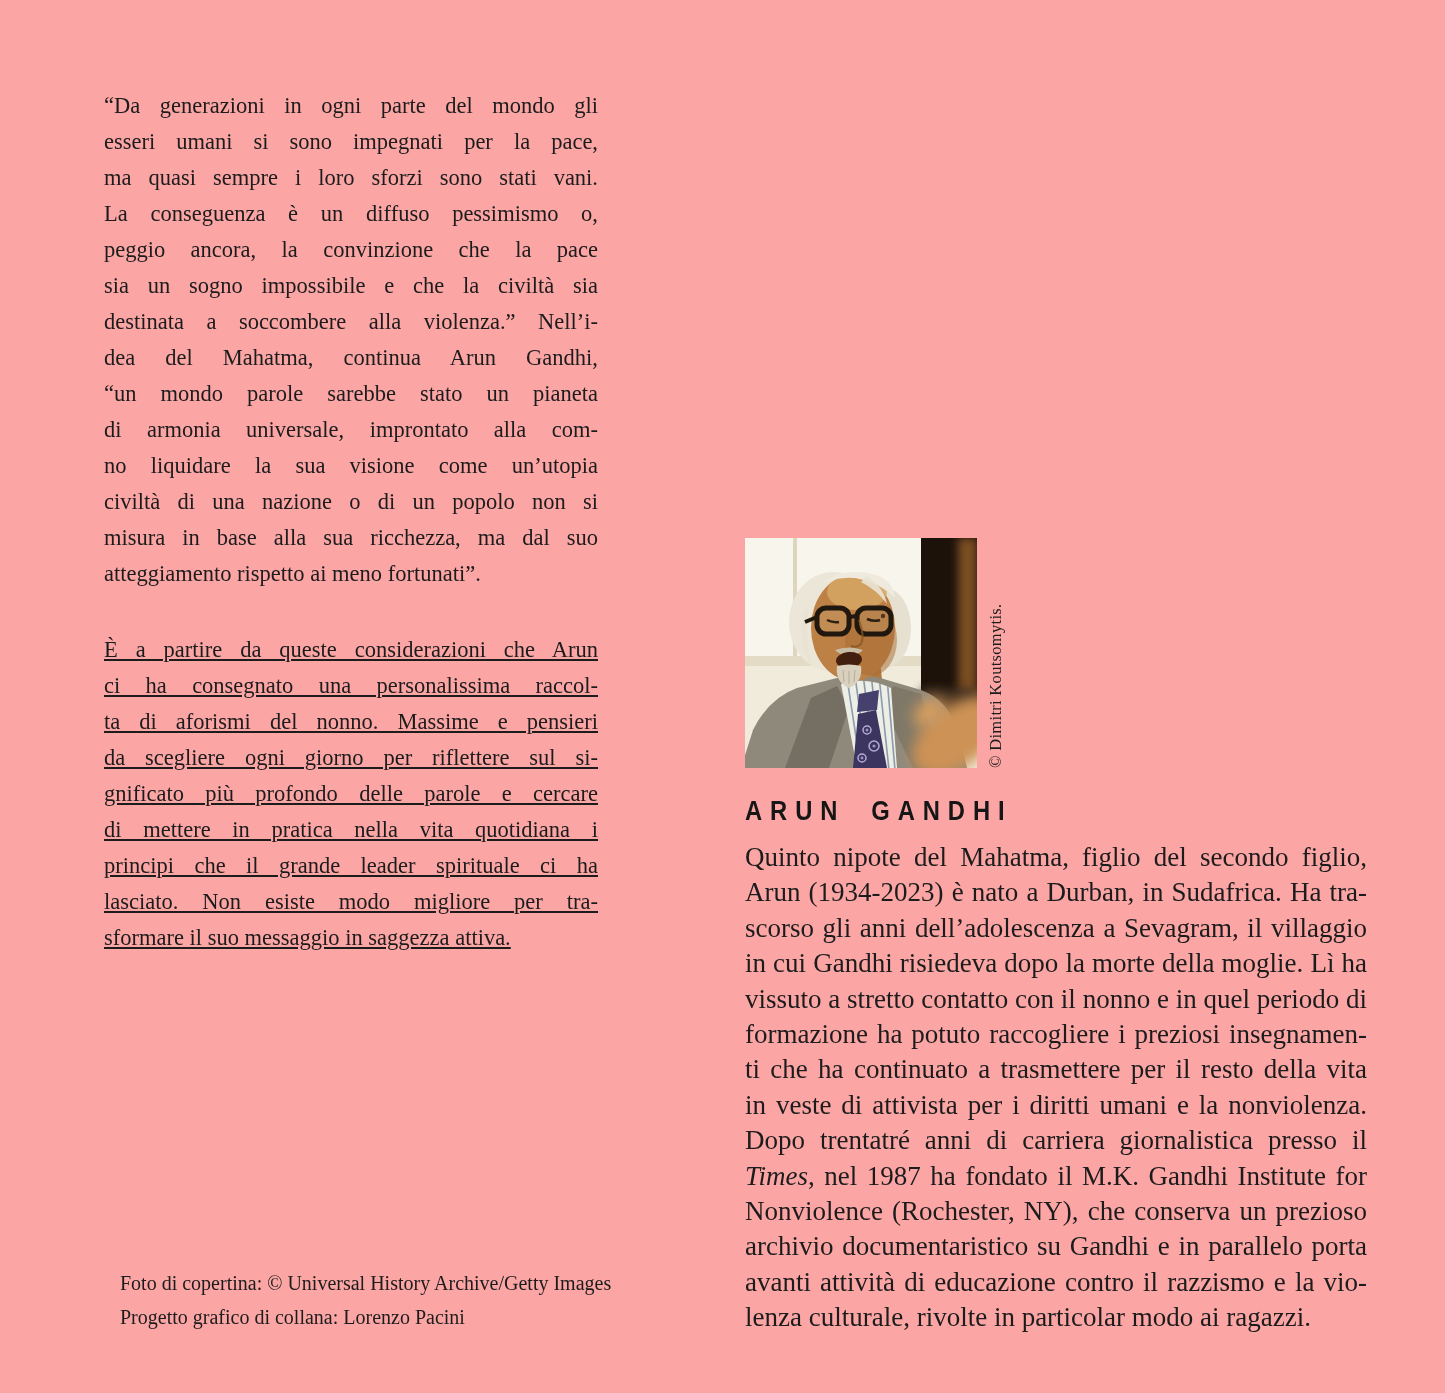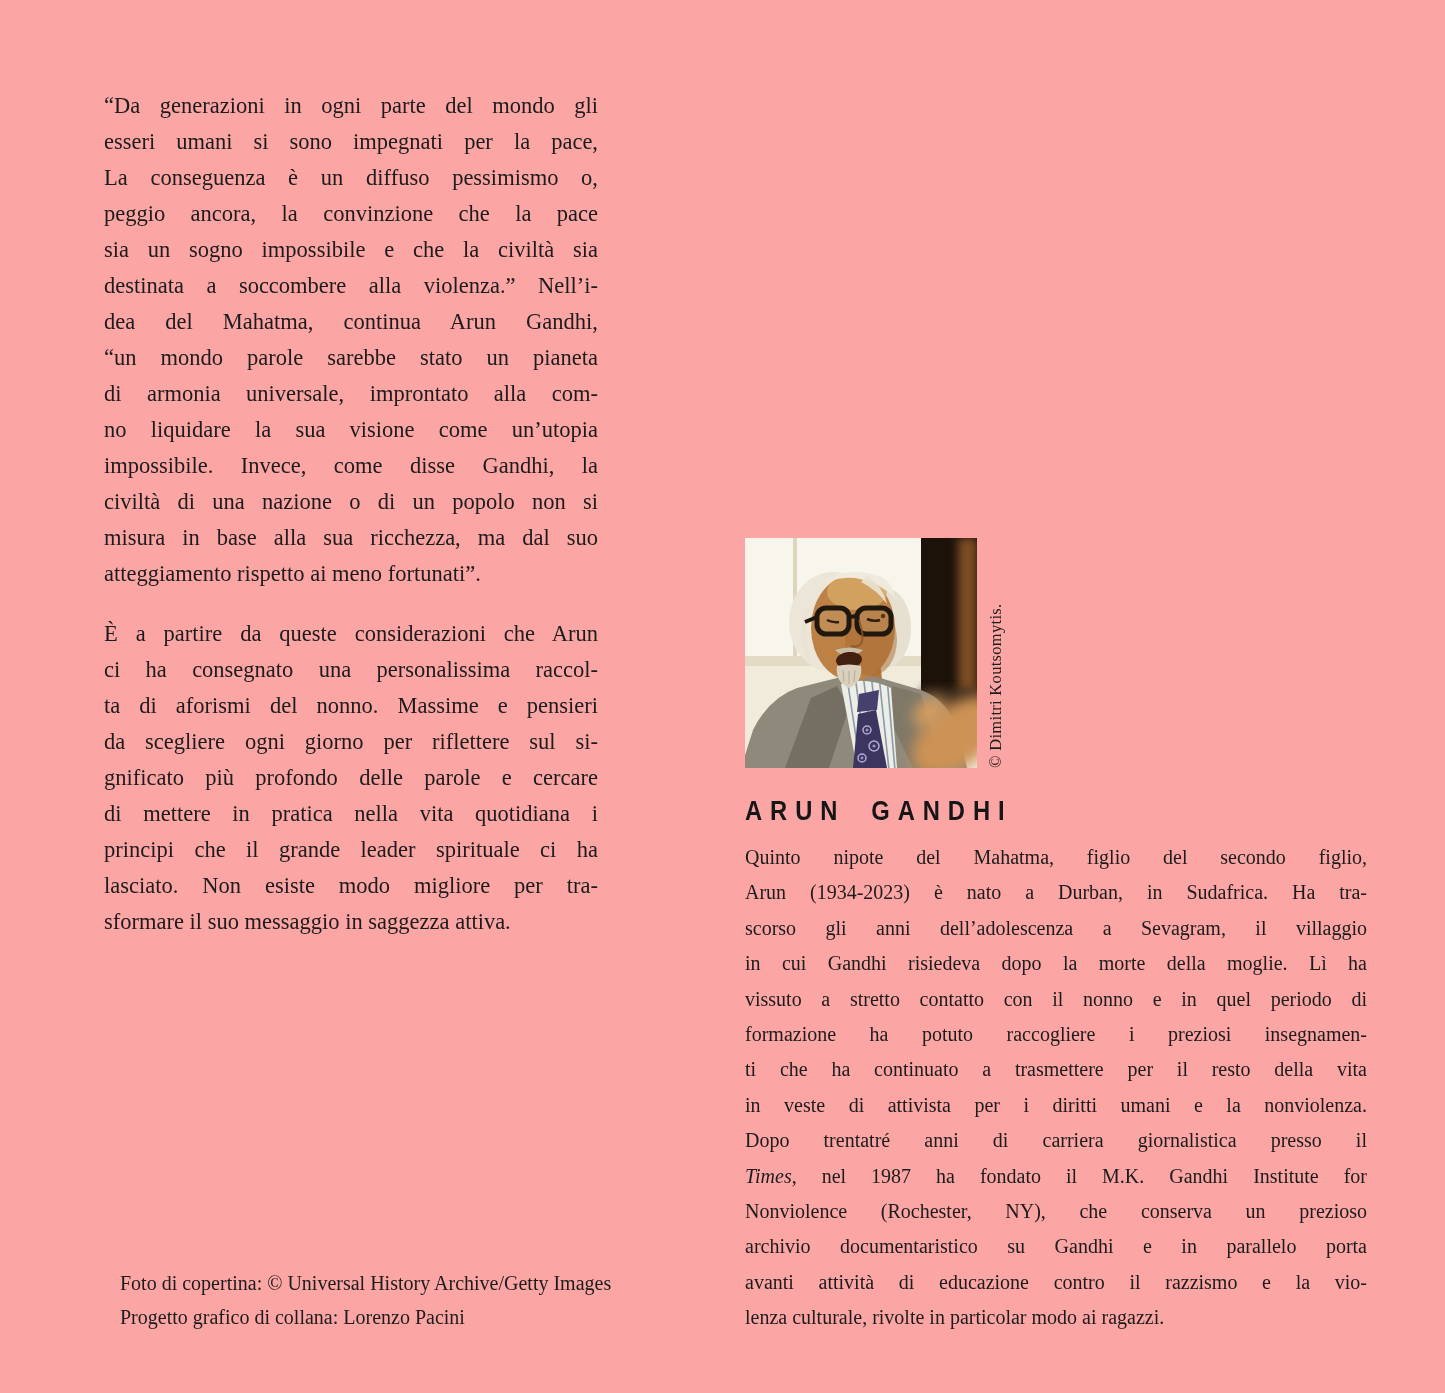--- a/index.html
+++ b/index.html
@@ -3,61 +3,61 @@
 <meta charset="utf-8">
 <style>
   html,body { margin:0; padding:0; background:#ffffff; }
   .page {
     position:relative; width:1445px; height:1393px; background:#fca5a5;
     font-family:"Liberation Serif","DejaVu Serif",serif; color:#1c1c1c; overflow:hidden;
   }
   
   .col-left { position:absolute; left:104px; top:88px; width:494px; }
   .para { font-size:22.5px; line-height:36px; }
-  .para-2 { margin-top:24px; }
+  .para-2 { margin-top:40px;text-decoration:underline; }
   .jline { text-align:justify; text-align-last:justify; }
   .jline.last { text-align-last:left; }
   .credits { position:absolute; left:120px; top:1266px; width:600px; font-size:20px; line-height:34px; }
   .credit-line { white-space:nowrap; text-align:left; }
   
   .photo { position:absolute; left:745px; top:538px; width:232px; height:230px; }
   .photo svg { display:block; width:100%; height:100%; }
   .photo-credit { position:absolute; left:1007px; top:538px; width:0; height:230px; }
   .photo-credit span {
     position:absolute; left:0; bottom:0; display:block; white-space:nowrap;
     transform-origin:left bottom; transform:rotate(-90deg);
     font-size:16.5px; line-height:22px; letter-spacing:0.3px; color:#1c1c1c;
   }
   .flap-heading {
     position:absolute; left:745px; top:797px; white-space:nowrap;
     font-family:"Liberation Sans","DejaVu Sans",sans-serif; font-weight:bold;
     font-size:27px; line-height:28px; letter-spacing:9px; word-spacing:13px;
     transform:scaleX(0.88); transform-origin:left center; color:#161616;
   }
-  .bio { position:absolute; left:745px; top:840px; width:622px; font-size:20px; line-height:35.4px; }
+  .bio { position:absolute; left:745px; top:840px; width:622px; font-size:27px; line-height:35.4px; }
   .bio em { font-style:italic; }
 </style>
 </head>
 <body>
 
 <div class="page">
 
   <div class="col-left">
     <div class="para para-1">
         <div class="jline">“Da generazioni in ogni parte del mondo gli</div>
         <div class="jline">esseri umani si sono impegnati per la pace,</div>
+        <div class="jline">ma quasi sempre i loro sforzi sono stati vani.</div>
         <div class="jline">La conseguenza è un diffuso pessimismo o,</div>
         <div class="jline">peggio ancora, la convinzione che la pace</div>
         <div class="jline">sia un sogno impossibile e che la civiltà sia</div>
         <div class="jline">destinata a soccombere alla violenza.” Nell’i-</div>
         <div class="jline">dea del Mahatma, continua Arun Gandhi,</div>
         <div class="jline">“un mondo parole sarebbe stato un pianeta</div>
         <div class="jline">di armonia universale, improntato alla com-</div>
         <div class="jline">no liquidare la sua visione come un’utopia</div>
-        <div class="jline">impossibile. Invece, come disse Gandhi, la</div>
         <div class="jline">civiltà di una nazione o di un popolo non si</div>
         <div class="jline">misura in base alla sua ricchezza, ma dal suo</div>
         <div class="jline last">atteggiamento rispetto ai meno fortunati”.</div>
       </div>
     <div class="para para-2">
         <div class="jline">È a partire da queste considerazioni che Arun</div>
         <div class="jline">ci ha consegnato una personalissima raccol-</div>
         <div class="jline">ta di aforismi del nonno. Massime e pensieri</div>
         <div class="jline">da scegliere ogni giorno per riflettere sul si-</div>
         <div class="jline">gnificato più profondo delle parole e cercare</div>

